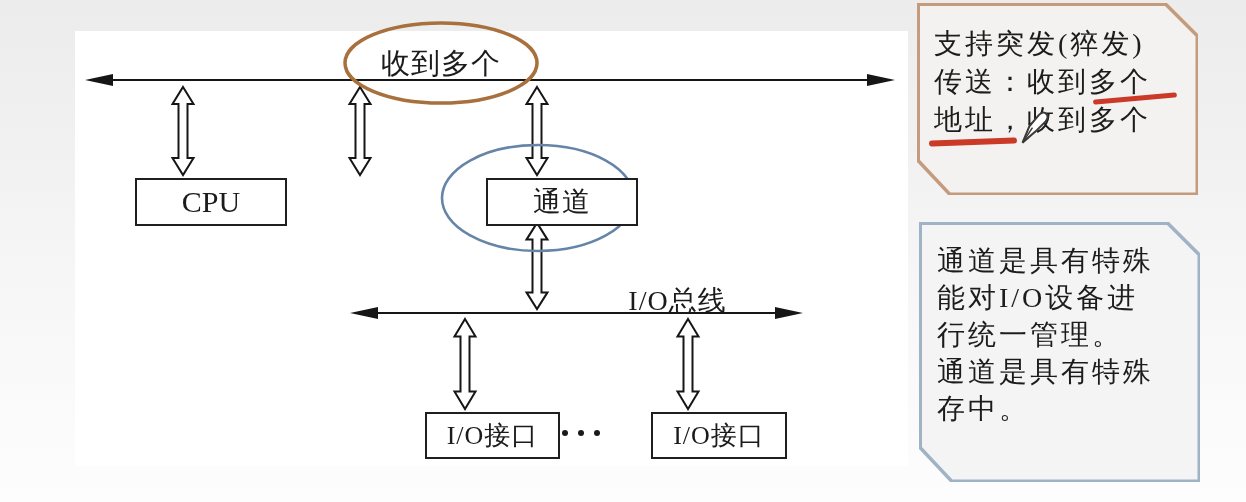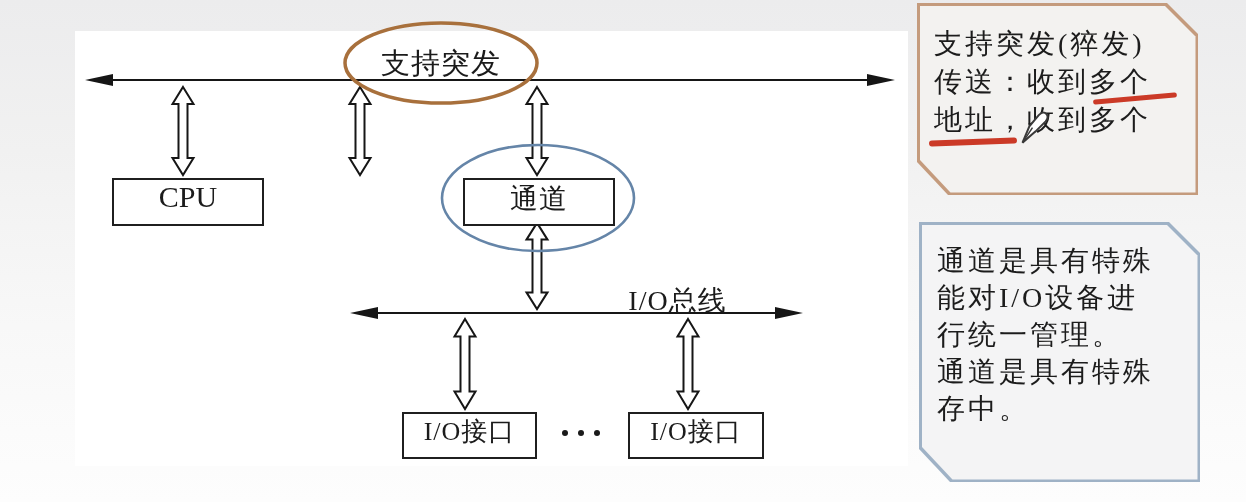--- a/index.html
+++ b/index.html
@@ -7,22 +7,22 @@
     width:1246px;height:502px;overflow:hidden;
     background:linear-gradient(180deg,#ececed 0%,#f1f1f1 30%,#f8f8f8 65%,#fdfdfd 100%);
     font-family:"Liberation Serif","DejaVu Serif",serif;
     color:#1b1b1b;
   }
   .stage{position:relative;width:1246px;height:502px;}
   .panel{position:absolute;left:75px;top:31px;width:833px;height:435px;background:#ffffff;}
   .overlay{position:absolute;left:0;top:0;width:1246px;height:502px;pointer-events:none;}
   .dbox{
     position:absolute;background:#ffffff;border:2px solid #1f1f1f;
-    display:flex;justify-content:center;
-    font-size:28px;letter-spacing:1px;
+    display:flex;align-items:center;justify-content:center;
+    font-size:28px;letter-spacing:1px;margin-left:23px;
   }
   .dbox.latin{font-size:30px;letter-spacing:0;}
   .buslabel{position:absolute;text-align:center;font-size:28px;letter-spacing:1px;white-space:nowrap;}
   .dots{position:absolute;display:flex;gap:10px;align-items:center;}
   .dots i{display:block;width:6px;height:6px;border-radius:50%;background:#1a1a1a;}
   .note{position:absolute;}
   .note .border,.note .fill{position:absolute;}
   .note .border{left:0;top:0;right:0;bottom:0;}
   .note .fill{left:2.5px;top:2.5px;right:2.5px;bottom:2.5px;}
   .cut{clip-path:polygon(0 0, calc(100% - 31px) 0, 100% 31px, 100% 100%, 31px 100%, 0 calc(100% - 33px));}
@@ -74,21 +74,21 @@
       <polygon points="11,1 21.5,20 15.5,20 15.5,80 21.5,80 11,99 0.5,80 6.5,80 6.5,20 0.5,20" fill="#ffffff" stroke="#161616" stroke-width="2" vector-effect="non-scaling-stroke"></polygon>
     </g>
     <g transform="translate(677,318) scale(1,0.92)">
       <polygon points="11,1 21.5,20 15.5,20 15.5,80 21.5,80 11,99 0.5,80 6.5,80 6.5,20 0.5,20" fill="#ffffff" stroke="#161616" stroke-width="2" vector-effect="non-scaling-stroke"></polygon>
     </g>
 
     <ellipse cx="441" cy="63" rx="96" ry="40" fill="none" stroke="#a8703c" stroke-width="3.5"></ellipse>
     <ellipse cx="538" cy="198" rx="96" ry="53" fill="none" stroke="#6585a8" stroke-width="2.6"></ellipse>
   </svg>
 
-  <div class="buslabel" style="left:376px;top:44px;width:130px;font-size:29px;">支持突发</div>
+  <div class="buslabel" style="left:376px;top:44px;width:130px;font-size:29px;">收到多个</div>
   <div class="buslabel" style="left:625px;top:282px;width:105px;">I/O总线</div>
 
   <div class="dbox latin" style="left:112px;top:178px;width:148px;height:44px;">
     <span>CPU</span>
   </div>
   <div class="dbox" style="left:463px;top:178px;width:148px;height:44px;">
     <span>通道</span>
   </div>
   <div class="dbox" style="left:402px;top:412px;width:131px;height:43px;font-size:26px;">
     <span>I/O接口</span>

